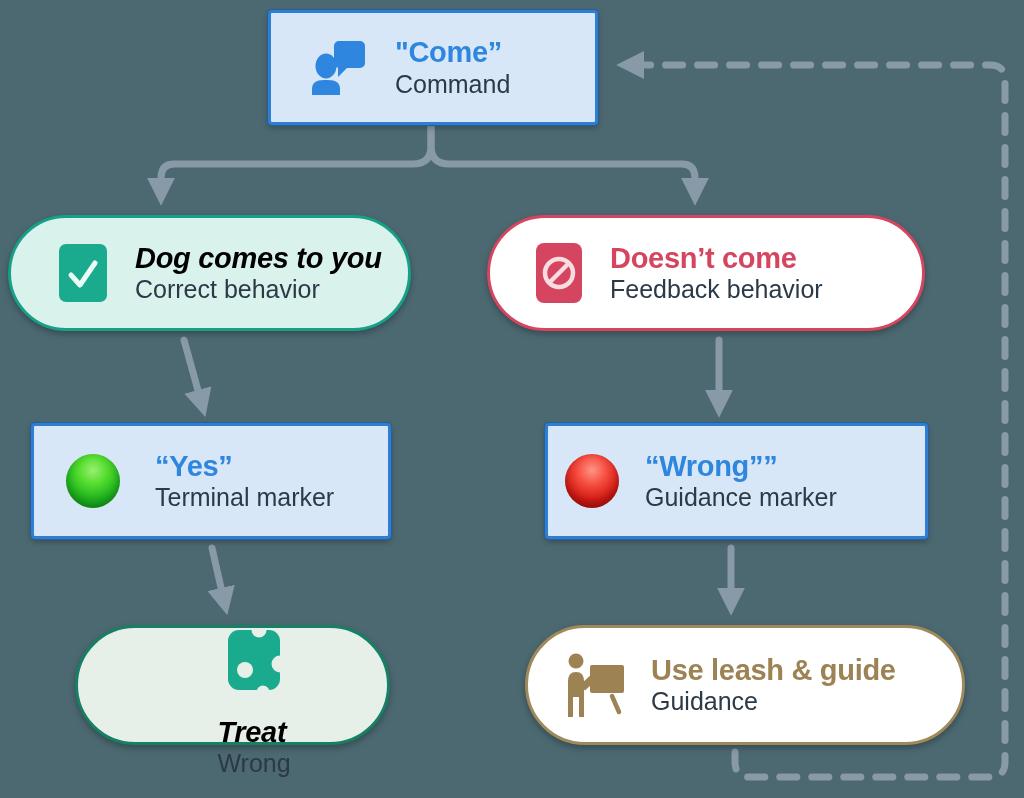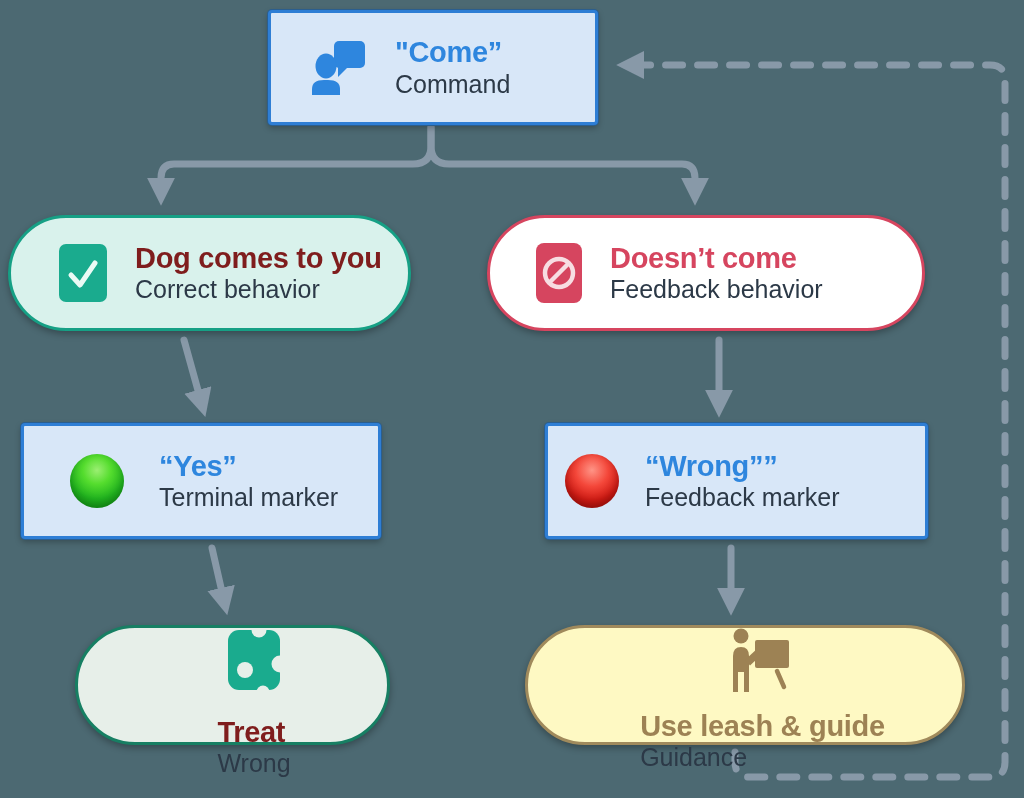--- a/index.html
+++ b/index.html
@@ -15,26 +15,26 @@
     box-sizing:border-box;
   }
   .box {
     background:#d8e7f8; border:3px solid #2e7ed5; border-radius:4px;
     box-shadow:0 0 0 1px #2a5e8f, 0 3px 6px rgba(0,0,0,.28);
   }
   .pill { box-shadow:0 3px 7px rgba(0,0,0,.3); }
   .pill-green { background:#d9f2ec; border:3px solid #16a085; border-radius:60px; }
   .pill-pink  { background:#ffffff; border:3px solid #d6455f; border-radius:60px; }
   .pill-mint  { background:#e7efe9; border:3px solid #177f63; border-radius:62px;flex-direction:column; }
-  .pill-tan   { background:#fef9c3; border:3px solid #a08a5c; border-radius:62px;flex-direction:column; }
+  .pill-tan   { background:#ffffff; border:3px solid #a08a5c; border-radius:62px; }
   .txt { display:flex; flex-direction:column; line-height:1.15; }
   .title { font-weight:700; font-size:29px; letter-spacing:-.3px; }
   .subtitle { font-size:25px; color:#2c3947; }
   .t-blue { color:#2e86de; }
-  .t-teal { color:#7f1d1d; }
+  .t-teal { color:#000000;font-style:italic; }
   .t-red  { color:#d6455f; }
   .t-tan  { color:#9d8254; }
   .icon { display:flex; align-items:center; justify-content:center; flex:0 0 auto; }
   .orb { width:54px; height:54px; border-radius:50%; }
   .orb-green {
     background:radial-gradient(circle at 50% 30%, #9bef72 0%, #55dd2e 30%, #21b41f 62%, #0f8c16 100%);
     box-shadow:inset 0 -4px 8px rgba(0,60,0,.35);
   }
   .orb-red {
     background:radial-gradient(circle at 50% 30%, #ff9486 0%, #f4473a 35%, #d01b14 65%, #9d0d0a 100%);
@@ -98,33 +98,33 @@
         <circle cx="23" cy="30" r="14" fill="none" stroke="#f7dde2" stroke-width="4.5"></circle>
         <line x1="13.5" y1="39.5" x2="32.5" y2="20.5" stroke="#f7dde2" stroke-width="4.5" stroke-linecap="round"></line>
       </svg>
     </span>
     <div class="txt">
       <div class="title t-red">Doesn’t come</div>
       <div class="subtitle">Feedback behavior</div>
     </div>
   </div>
 
-  <div class="node box" style="left:21px;top:423px;width:360px;height:116px;padding-left:46px;gap:35px">
+  <div class="node box" style="left:31px;top:423px;width:360px;height:116px;padding-left:32px;gap:35px">
     <span class="icon orb orb-green"></span>
     <div class="txt">
       <div class="title t-blue">“Yes”</div>
       <div class="subtitle">Terminal marker</div>
     </div>
   </div>
 
   <div class="node box" style="left:545px;top:423px;width:383px;height:116px;padding-left:17px;gap:26px">
     <span class="icon orb orb-red"></span>
     <div class="txt">
       <div class="title t-blue">“Wrong””</div>
-      <div class="subtitle">Feedback marker</div>
+      <div class="subtitle">Guidance marker</div>
     </div>
   </div>
 
   <div class="node pill pill-mint" style="left:75px;top:625px;width:315px;height:120px;padding-left:43px;gap:24px">
     <span class="icon">
       <svg width="52" height="64" viewBox="0 0 52 64">
         <rect x="0" y="2" width="52" height="60" rx="11" fill="#1aab8e"></rect>
         <circle cx="31" cy="2" r="7.5" fill="#e7efe9"></circle>
         <circle cx="52" cy="36" r="8.5" fill="#e7efe9"></circle>
         <circle cx="17" cy="42" r="8" fill="#e7efe9"></circle>

